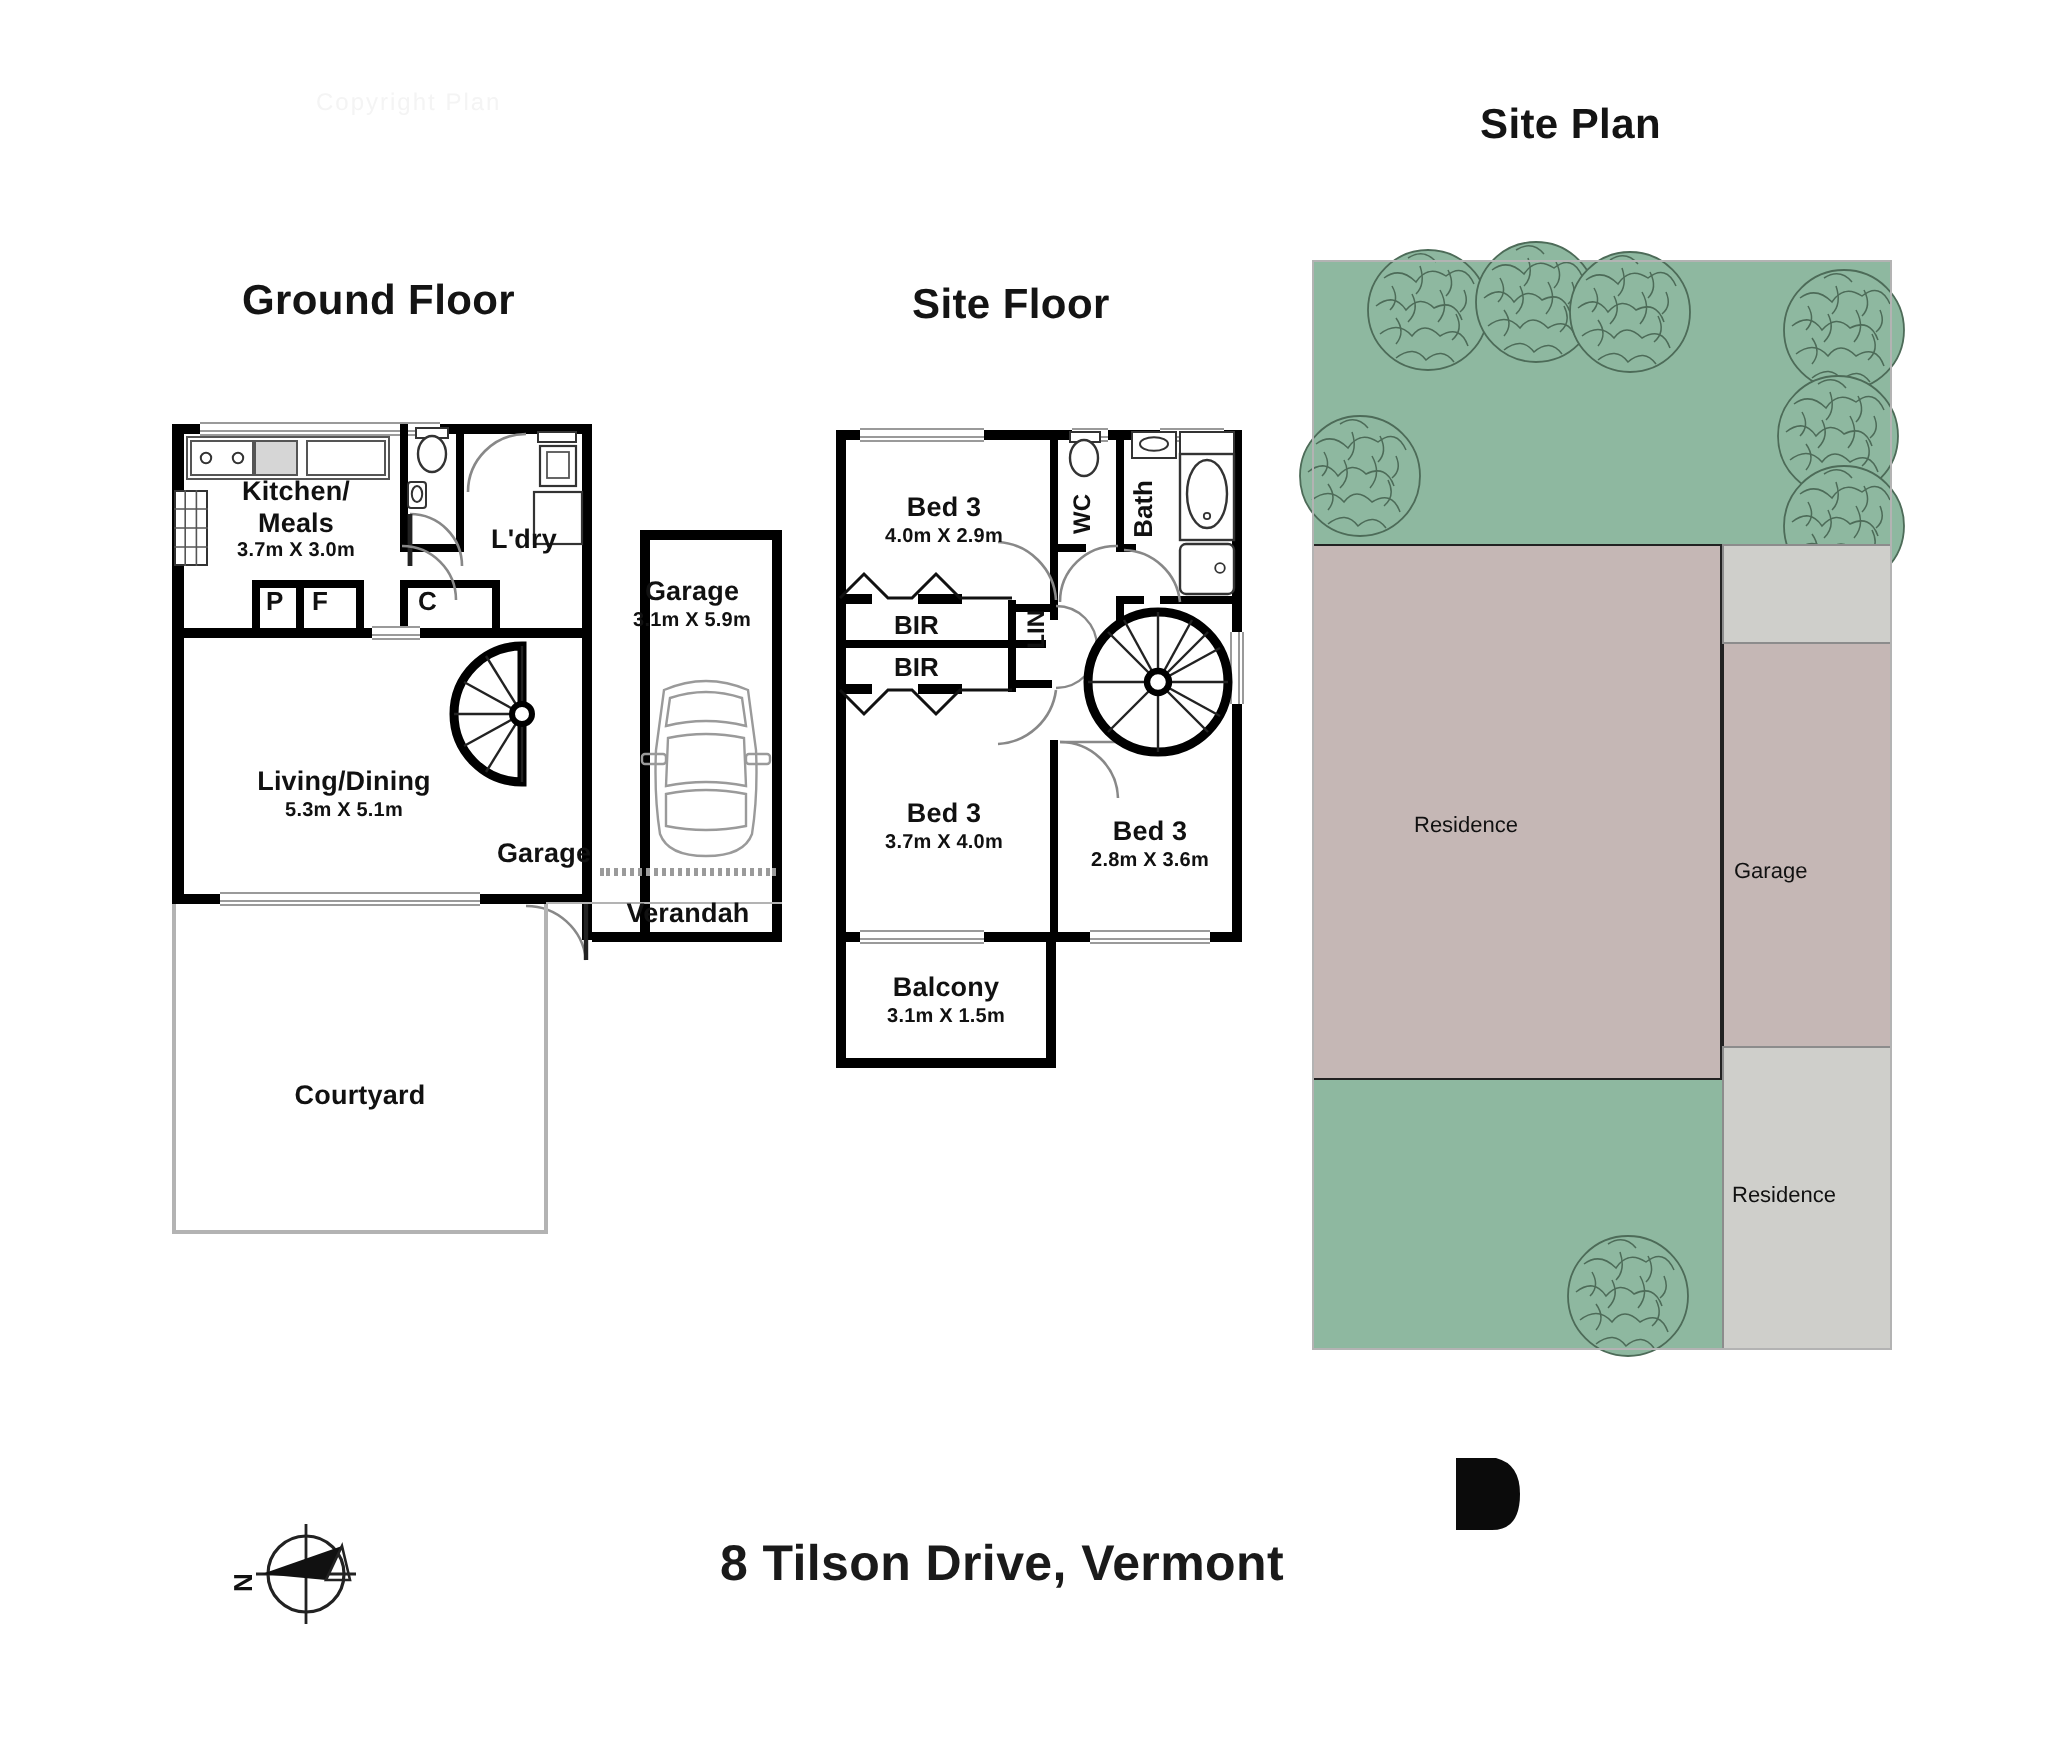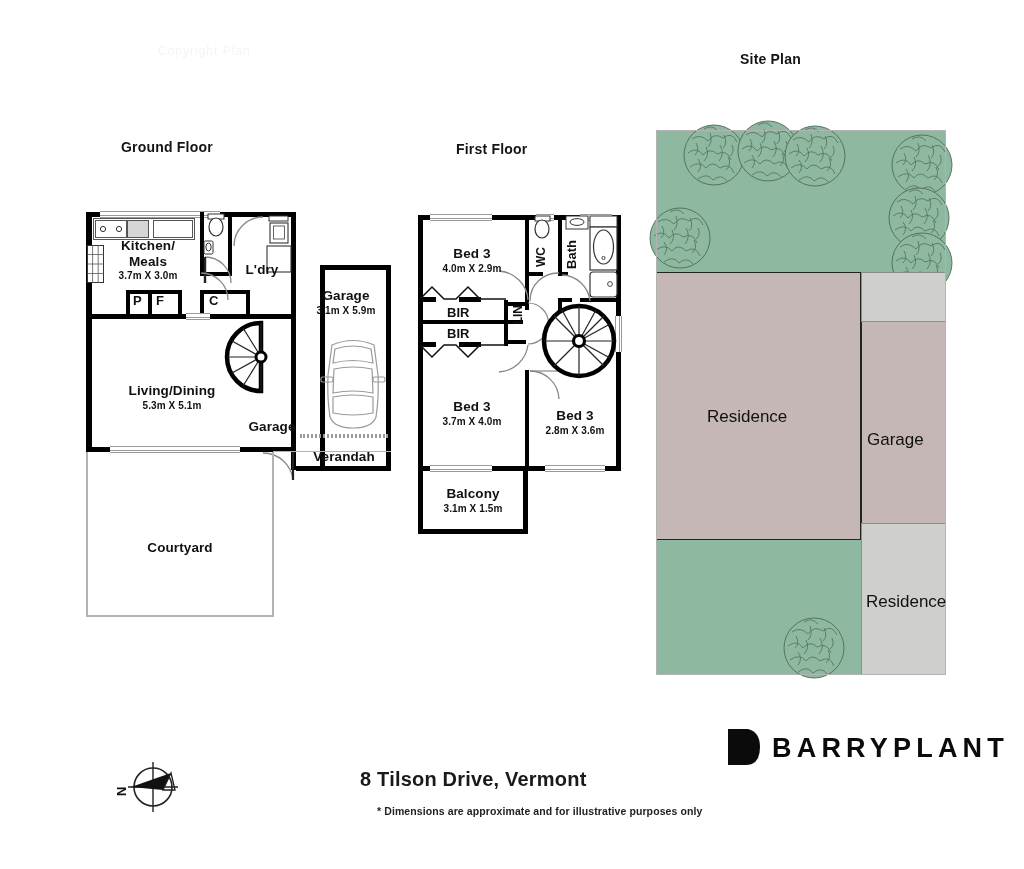--- a/index.html
+++ b/index.html
@@ -10,21 +10,21 @@
     font-family:"Liberation Sans", sans-serif;
     color:#1a1a1a;
     position:relative;
     overflow:hidden;
   }
   .stage { position:absolute; left:0; top:0; width:1024px; height:869px; }
 
   
   .plan-title {
     position:absolute;
-    font-size:14px;
+    font-size:21px;
     font-weight:700;
     letter-spacing:.2px;
     white-space:nowrap;
     color:#141414;
   }
   .room-label {
     position:absolute;
     text-align:center;
     white-space:nowrap;
     line-height:1.15;
@@ -43,40 +43,40 @@
   
   .win-h { position:absolute; background:#fff; border-top:1.2px solid #9a9a9a; border-bottom:1.2px solid #9a9a9a; }
   .win-h::after { content:""; position:absolute; left:0; right:0; top:50%; height:1.2px; background:#9a9a9a; }
   .win-v { position:absolute; background:#fff; border-left:1.2px solid #9a9a9a; border-right:1.2px solid #9a9a9a; }
   .win-v::after { content:""; position:absolute; top:0; bottom:0; left:50%; width:1.2px; background:#9a9a9a; }
 
   
   .site-grass { position:absolute; background:#8eb8a0; }
   .site-house { position:absolute; background:#c5b7b5; border:1.6px solid #222; }
   .site-pave  { position:absolute; background:#cfcfcb; border:1.1px solid #8c8c8c; }
-  .site-lbl { position:absolute; font-size:17px; color:#111; white-space:nowrap; }
+  .site-lbl { position:absolute; font-size:11px; color:#111; white-space:nowrap; }
 
   svg { display:block; overflow:visible; }
   .svg-abs { position:absolute; }
 
   
-  #address { position:absolute; font-size:20px; font-weight:700; letter-spacing:.2px; white-space:nowrap; }
+  #address { position:absolute; font-size:25px; font-weight:700; letter-spacing:.2px; white-space:nowrap; }
   #disclaimer { position:absolute; font-size:10.5px; font-weight:700; letter-spacing:.1px; white-space:nowrap; color:#222; }
   #brand-word { position:absolute; font-size:27px; font-weight:700; letter-spacing:5.2px; white-space:nowrap; color:#0b0b0b; }
   #watermark { position:absolute; font-size:12px; color:#f4f4f4; white-space:nowrap; letter-spacing:1px; }
 </style>
 </head>
 <body>
 
 <div class="stage">
 
   <div id="watermark" style="left:158px; top:44px;">Copyright Plan</div>
 
   <div class="plan-title" style="left:121px; top:139px;">Ground Floor</div>
-  <div class="plan-title" style="left:456px; top:141px;">First Floor</div>
+  <div class="plan-title" style="left:456px; top:141px;">Site Floor</div>
   <div class="plan-title" style="left:740px; top:51px;">Site Plan</div>
 
   <div class="svg-abs" style="left:0; top:0;">
 
     <div class="w" style="left:86px;  top:212px; width:6px;  height:240px;"></div>
     <div class="w" style="left:86px;  top:212px; width:210px; height:5px;"></div>
     <div class="w" style="left:291px; top:212px; width:5px;  height:105px;"></div>
     <div class="w" style="left:291px; top:317px; width:5px;  height:153px;"></div>
     <div class="w" style="left:86px;  top:447px; width:105px; height:5px;"></div>
     <div class="w" style="left:230px; top:447px; width:66px;  height:5px;"></div>
@@ -398,20 +398,18 @@
   <svg class="svg-abs" style="left:115px; top:757px;" width="70" height="60">
     <circle cx="38" cy="30" r="19" fill="none" stroke="#222" stroke-width="1.6"></circle>
     <line x1="38" y1="5" x2="38" y2="55" stroke="#222" stroke-width="1.4"></line>
     <line x1="13" y1="30" x2="63" y2="30" stroke="#222" stroke-width="1.4"></line>
     <polygon points="16,30 56,16 48,33" fill="#111"></polygon>
     <polygon points="56,16 60,33 48,33" fill="none" stroke="#222" stroke-width="1.3"></polygon>
     <text x="0" y="36" font-family="'Liberation Sans',sans-serif" font-size="13" font-weight="700" fill="#111" transform="rotate(-90 7 32)">N</text>
   </svg>
 
   <div id="address" style="left:360px; top:768px;">8 Tilson Drive, Vermont</div>
-  <div id="disclaimer" style="left:377px; top:805px;">* Dimensions are approximate and for illustrative purposes only</div>
 
   <svg class="svg-abs" style="left:726px; top:727px;" width="36" height="40">
     <path d="M2,2 L2,38 L20,38 Q34,38 34,20 Q34,5 22,2 Z" fill="#0b0b0b"></path>
   </svg>
-  <div id="brand-word" style="left:772px; top:733px;">BARRYPLANT</div>
 
 </div>
 
 </body></html>

